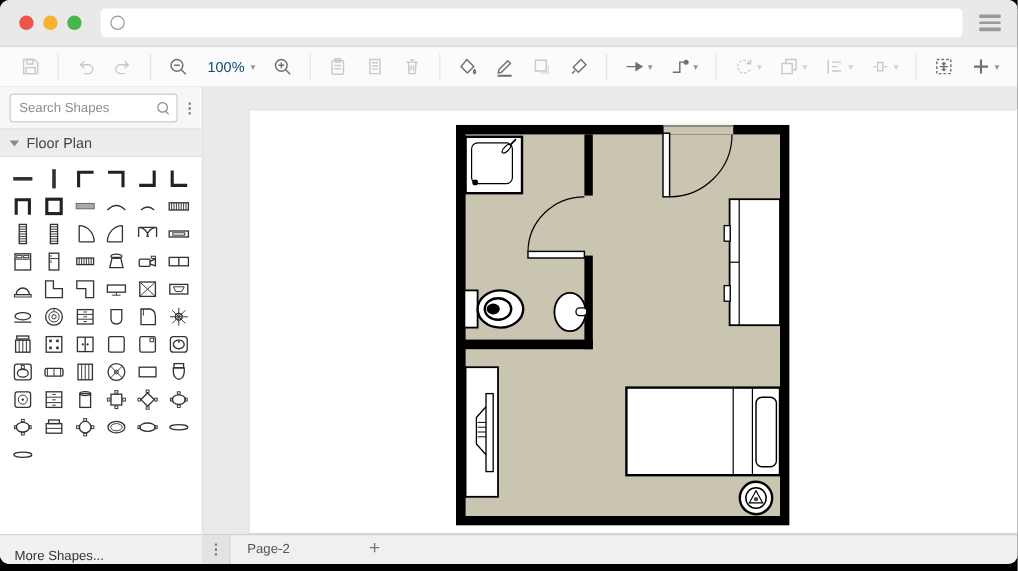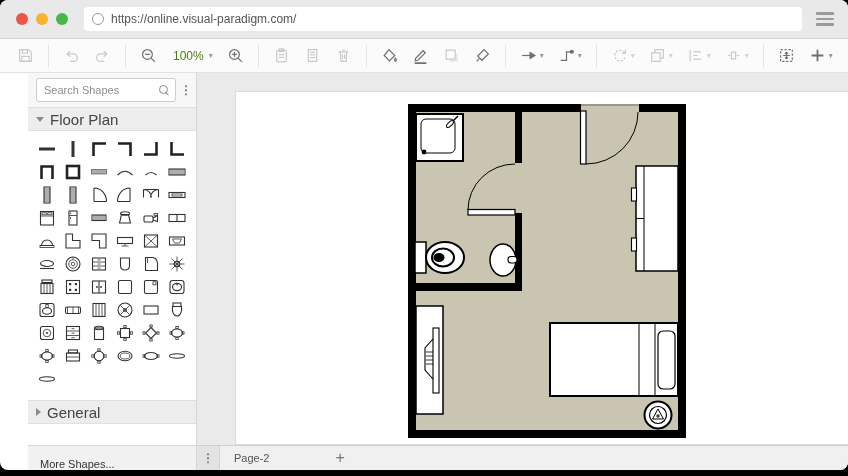--- a/index.html
+++ b/index.html
@@ -17,33 +17,33 @@
   
   .toolbar{height:33px;background:#fbfbfb;border-bottom:1px solid #e2e2e2;display:flex;align-items:center;padding:0 10px;flex:0 0 auto;}
   .tb-btn{display:flex;align-items:center;padding:2px 4px;margin:0 3px;border-radius:3px;color:#6f6f6f;cursor:pointer;}
   .tb-btn.disabled{color:#c9c9c9;cursor:default;}
   .tb-btn svg{width:17px;height:17px;display:block;}
   .tb-btn svg *{vector-effect:non-scaling-stroke;}
   .caret{font-size:8px;margin-left:3px;color:#999;}
   .tb-btn.disabled .caret{color:#d2d2d2;}
   .tb-div{width:1px;height:22px;background:#e4e4e4;margin:0 7px;flex:0 0 auto;}
   .tb-spacer{flex:1;}
-  .zoom-text{font-size:12px;color:#4d7c0f;margin:0 2px;}
+  .zoom-text{font-size:12px;color:#0c4a6e;margin:0 2px;}
   
-  .main{flex:1;display:flex;min-height:0;margin-left:28px;}
+  .main{flex:1;display:flex;min-height:0;}
   .sidebar{width:168px;flex:0 0 auto;background:#fff;border-right:1px solid #d6d6d6;display:flex;flex-direction:column;}
   .search-row{height:34px;background:#f7f7f7;display:flex;align-items:center;padding:0 4px 0 8px;gap:4px;flex:0 0 auto;}
   .search-box{flex:1;height:22px;background:#fff;border:1px solid #ccc;border-radius:3px;display:flex;align-items:center;padding:0 5px;}
   .search-box input{border:none;outline:none;flex:1;font-size:11px;color:#333;font-family:"Liberation Sans",sans-serif;width:90px;background:transparent;}
   .search-box input::placeholder{color:#8d8d8d;}
   .mag{flex:0 0 auto;width:11px;height:11px;position:relative;}
   .mag::before{content:"";position:absolute;left:0;top:0;width:7px;height:7px;border:1.3px solid #8a8a8a;border-radius:50%;}
   .mag::after{content:"";position:absolute;left:7px;top:7px;width:4px;height:1.4px;background:#8a8a8a;transform:rotate(45deg);transform-origin:0 0;}
   .kebab{color:#777;font-size:12px;letter-spacing:0;line-height:4px;width:12px;text-align:center;cursor:pointer;font-weight:bold;}
-  .section-hdr{height:22px;background:#ededed;border-top:1px solid #e0e0e0;border-bottom:1px solid #e0e0e0;display:flex;align-items:center;padding:0 8px;font-size:15px;color:#444;gap:6px;cursor:pointer;flex:0 0 auto;}
+  .section-hdr{height:22px;background:#ededed;border-top:1px solid #e0e0e0;border-bottom:1px solid #e0e0e0;display:flex;align-items:center;padding:0 8px;font-size:12px;color:#444;gap:6px;cursor:pointer;flex:0 0 auto;}
   .tri-down{width:0;height:0;border-left:4px solid transparent;border-right:4px solid transparent;border-top:5px solid #8a8a8a;}
   .tri-right{width:0;height:0;border-top:4px solid transparent;border-bottom:4px solid transparent;border-left:5px solid #8a8a8a;}
   .shape-grid{background:#fff;padding:6px 6px 2px 6px;display:grid;grid-template-columns:repeat(6,1fr);flex:0 0 auto;}
   .cell{height:23px;display:flex;align-items:center;justify-content:center;cursor:pointer;}
   .cell svg{width:20px;height:20px;display:block;}
   .k1{fill:none;stroke:#333;stroke-width:1.1;}
   .k08{fill:none;stroke:#333;stroke-width:0.8;}
   .k3{fill:none;stroke:#222;stroke-width:2.6;}
   .f{fill:#333;stroke:none;}
   .side-filler{flex:1;background:#fff;}
@@ -65,21 +65,20 @@
 <div class="window">
 
   <div class="browser-bar">
     <div class="lights">
       <div class="light" id="light-close" style="background: rgb(238, 84, 74);"></div>
       <div class="light" id="light-min" style="background: rgb(245, 179, 46);"></div>
       <div class="light" id="light-max" style="background: rgb(72, 182, 72);"></div>
     </div>
     <div class="url-bar">
       <div class="site-ring"></div>
-      <span class="url-text">https://online.visual-paradigm.com/</span>
     </div>
     <div class="hamburger">
         <span></span>
         <span></span>
         <span></span>
       </div>
   </div>
 
   <div class="toolbar" id="toolbar">
       <div class="tb-btn disabled">
@@ -618,24 +617,20 @@
               <ellipse cx="10" cy="10" rx="7.5" ry="2.2" class="k1"></ellipse>
             </svg>
           </div>
           <div class="cell">
             <svg viewBox="0 0 20 20">
               <ellipse cx="10" cy="10" rx="7.5" ry="2.2" class="k1"></ellipse>
             </svg>
           </div>
         </div>
       <div class="side-gap"></div>
-      <div class="section-hdr">
-        <div class="tri-right"></div>
-        <span>General</span>
-      </div>
       <div class="side-filler"></div>
       <div class="sidebar-footer">
         <span>More Shapes...</span>
       </div>
     </div>
 
     <div class="canvas-col">
       <div class="canvas">
         <div class="page"></div>
         <svg class="floorplan" viewBox="0 0 278 334">

